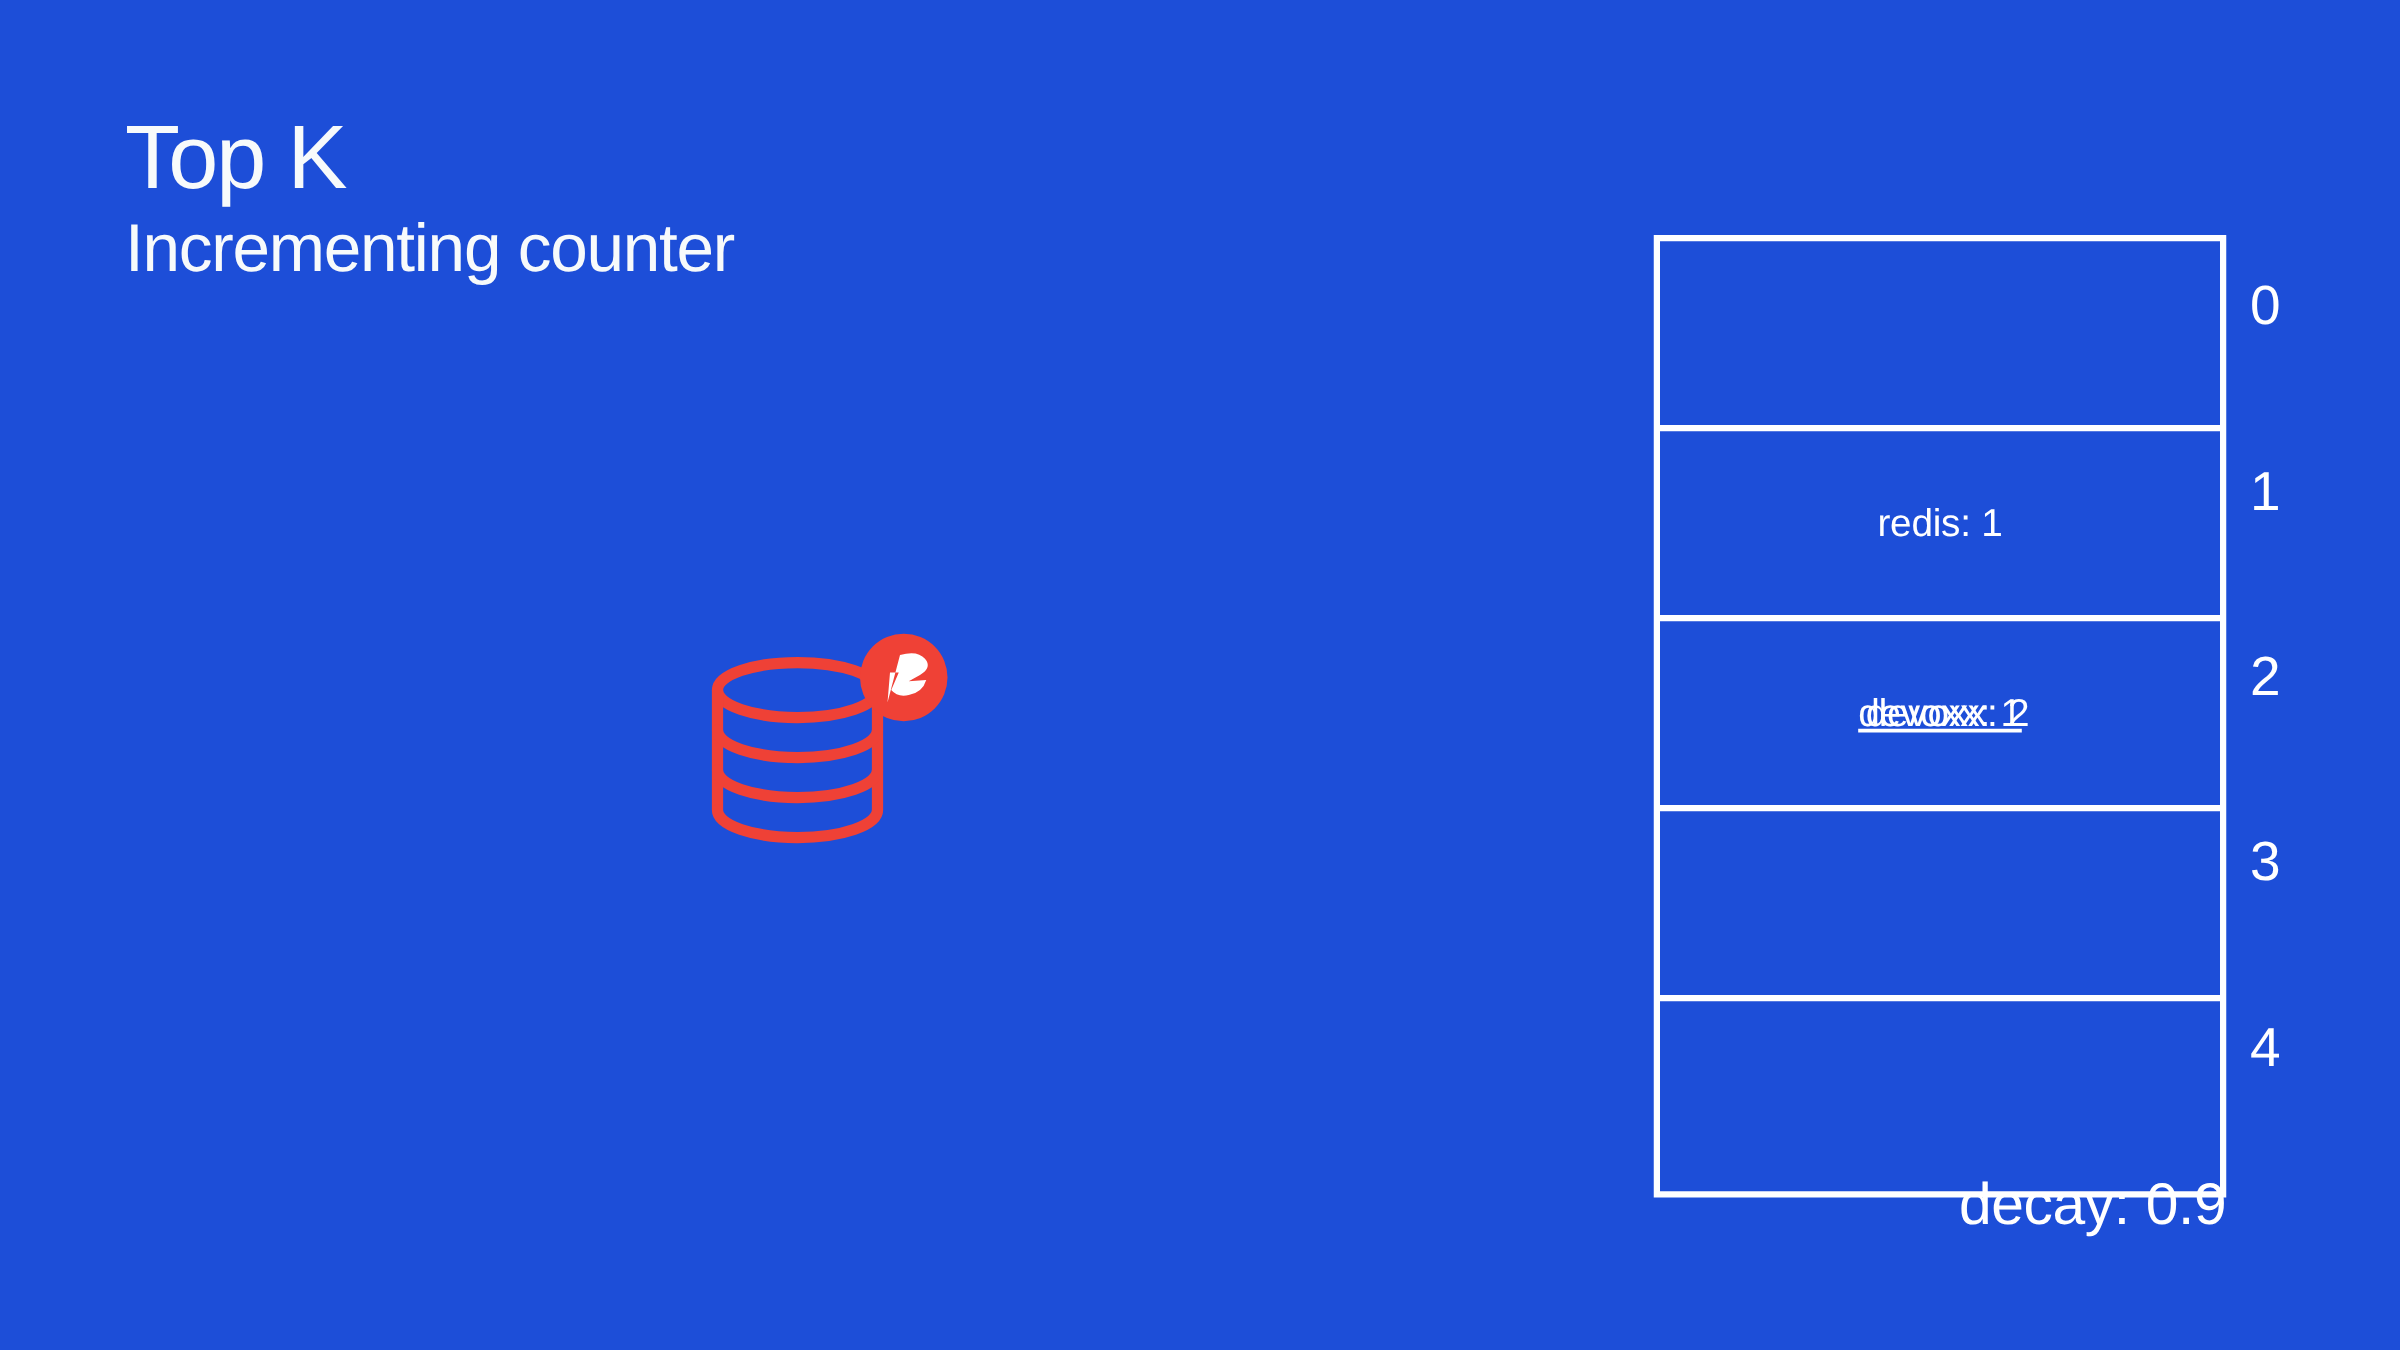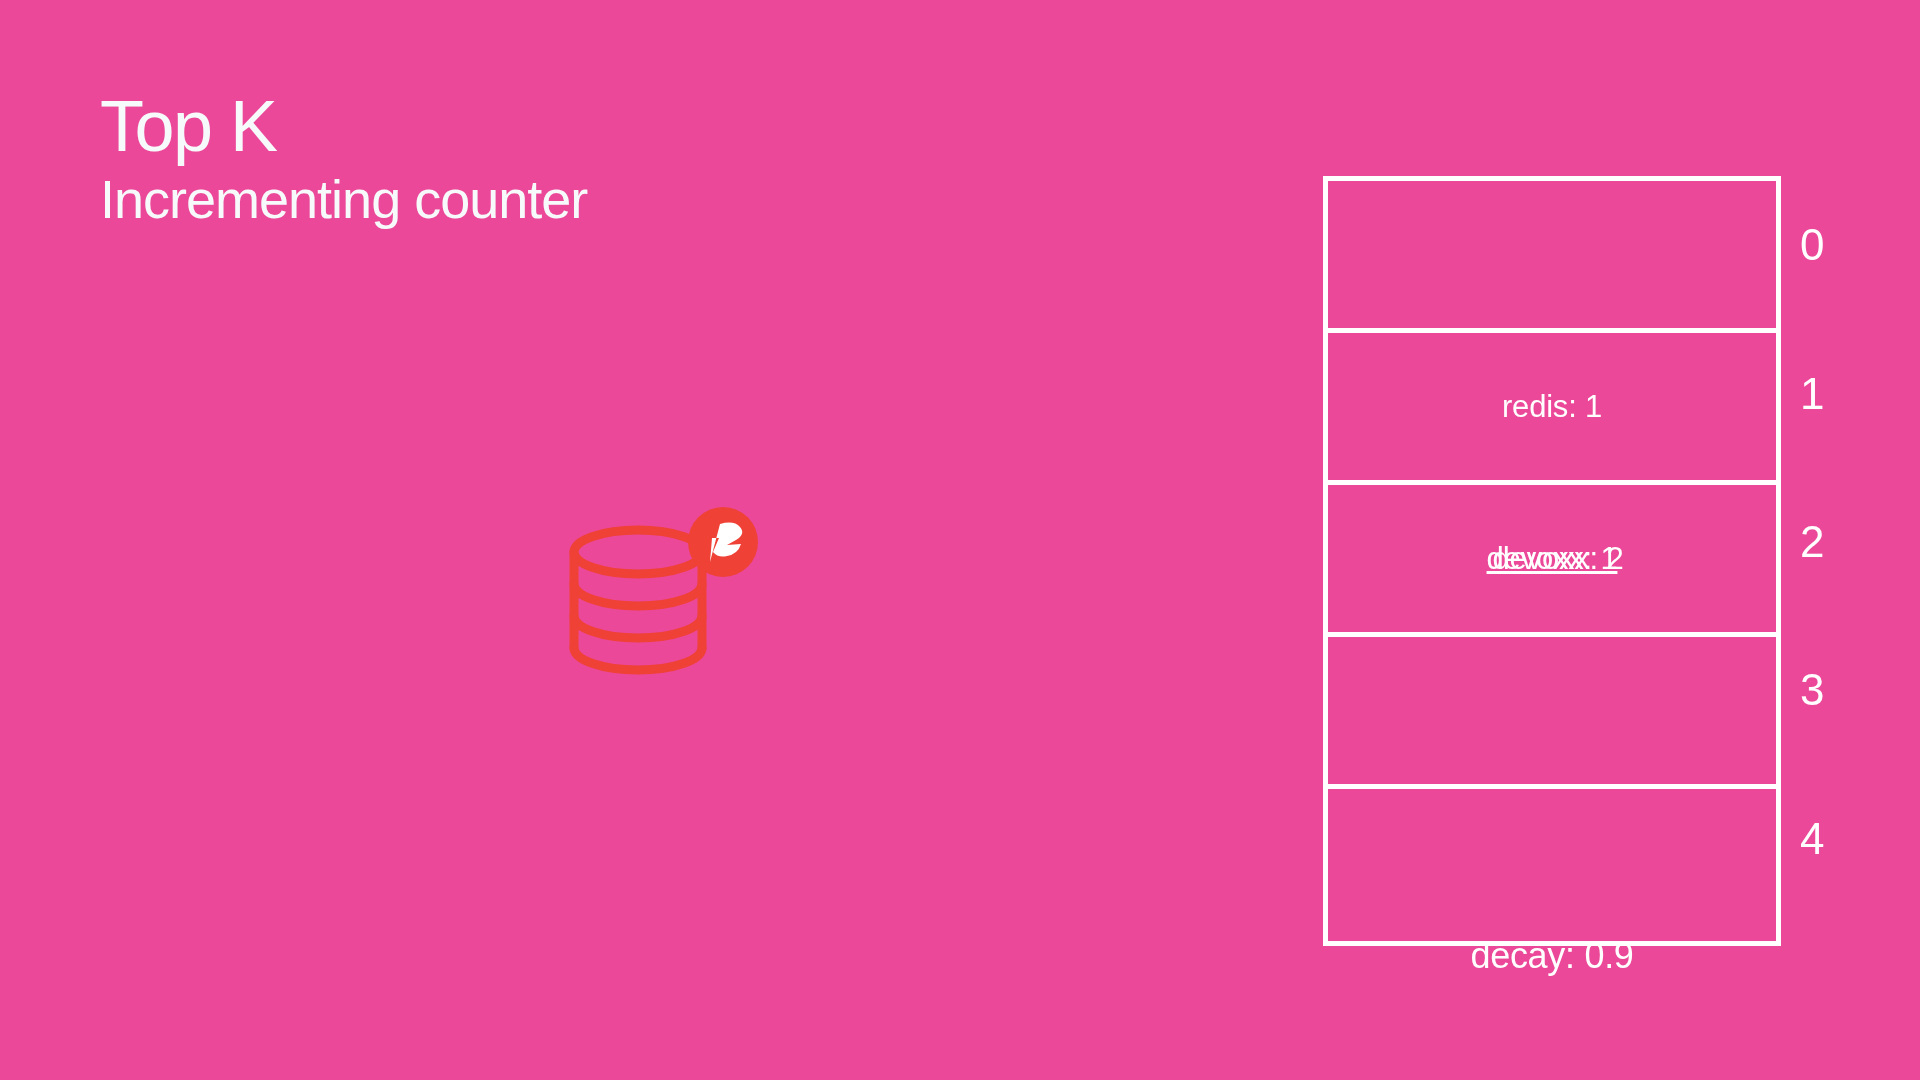--- a/index.html
+++ b/index.html
@@ -5,21 +5,21 @@
   * { margin:0; padding:0; box-sizing:border-box; }
   html, body {
     width:1920px; height:1080px;
     background:#0a1821;
     font-family:"Liberation Sans", sans-serif;
     overflow:hidden;
   }
   #slide {
     position:relative;
     width:1920px; height:1080px;
-    background:#ec4899;
+    background:#1d4ed8;
     color:#ffffff;
   }
 
   
   #heading { position:absolute; left:100px; top:90px; }
   #title {
     font-size:72px;
     font-weight:400;
     letter-spacing:-1.5px;
     line-height:1.0;
@@ -60,21 +60,21 @@
   #db-icon {
     position:absolute;
     left:550px; top:500px;
     width:220px; height:200px;
   }
   #db-icon svg { display:block; width:220px; height:200px; }
 
   
   #sketch {
     position:absolute;
-    left:1323px; top:176px;
+    left:1323px; top:188px;
     width:458px; height:770px;
     border:5px solid #ffffff;
   }
   .bucket {
     position:relative;
     height:20%;
     display:flex;
     align-items:center;
     justify-content:center;
     border-bottom:5px solid #ffffff;
@@ -117,22 +117,22 @@
     font-weight:400;
     color:#ffffff;
     letter-spacing:-0.5px;
   }
 
   
   #decay {
     position:absolute;
     left:1323px; top:935px;
     width:458px;
-    text-align:center;
-    font-size:36px;
+    text-align:right;
+    font-size:47px;
     font-weight:400;
     letter-spacing:-0.3px;
     color:#ffffff;
     white-space:nowrap;
   }
 </style>
 </head>
 <body>
 
 <div id="slide">

